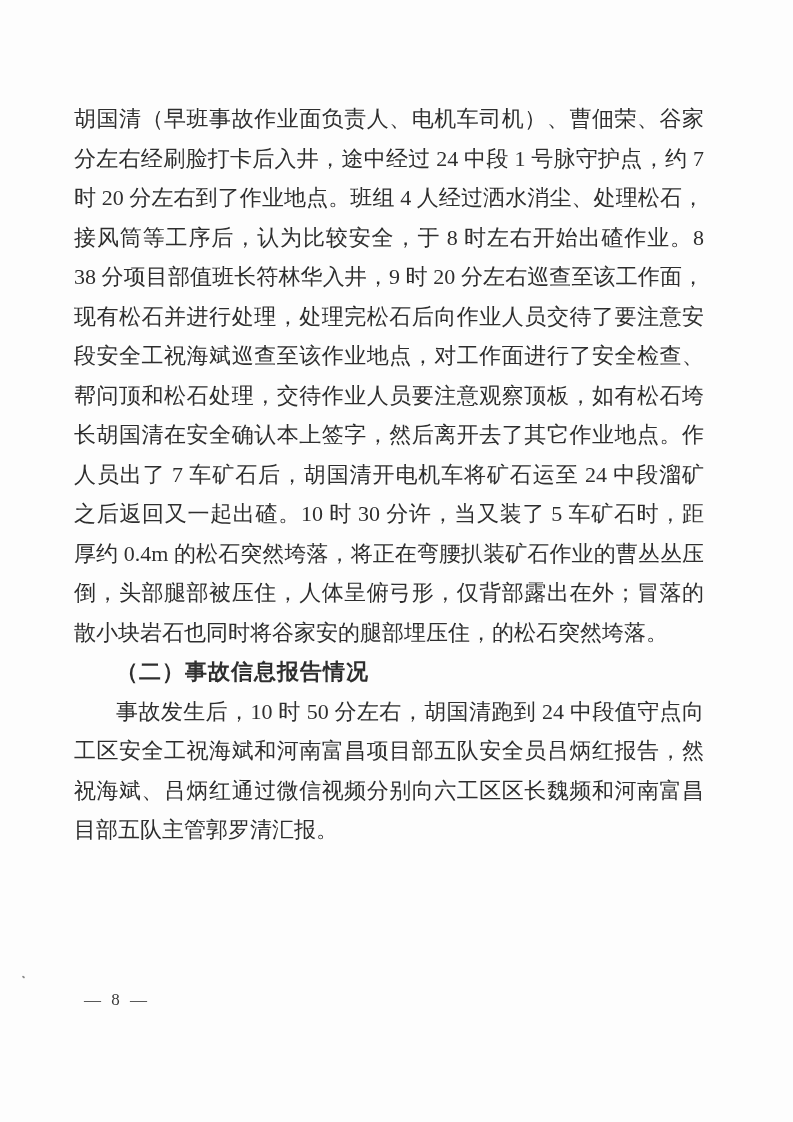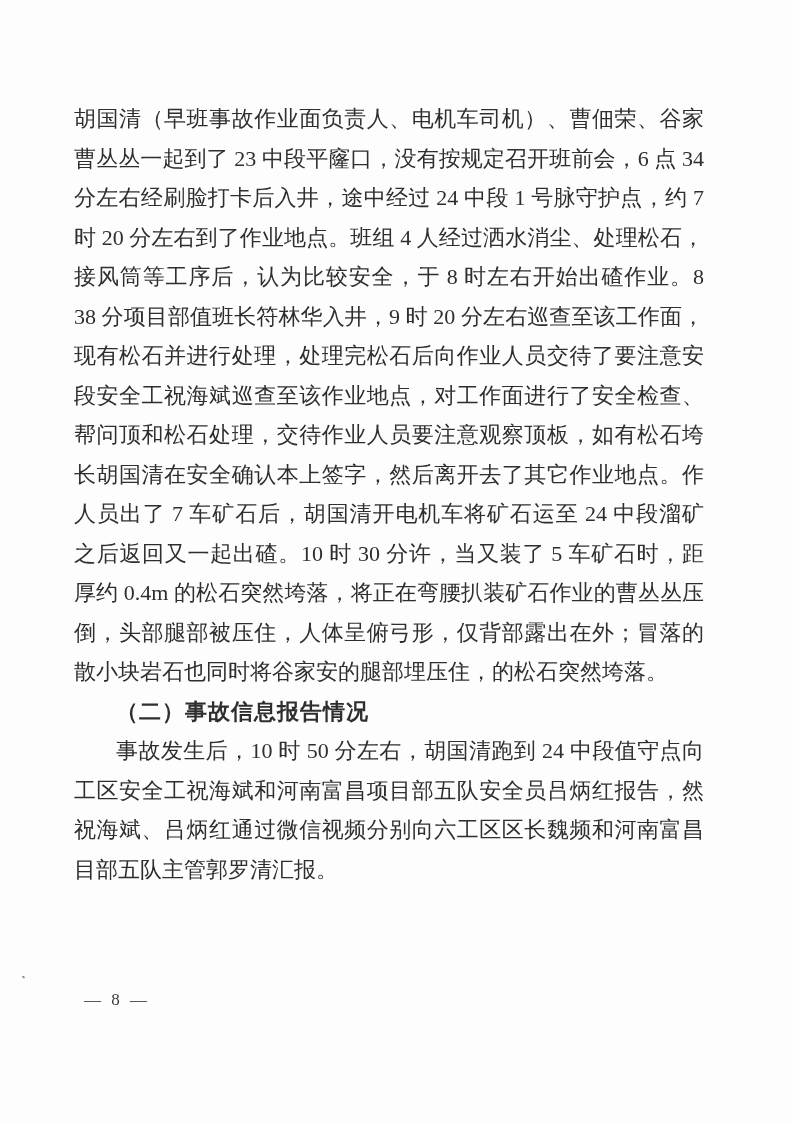--- a/index.html
+++ b/index.html
@@ -67,21 +67,20 @@
     border-radius: 50%;
     transform: rotate(40deg);
   }
 </style>
 </head>
 <body>
 
 <div class="page">
   <div class="textblock">
     <div class="line">胡国清（早班事故作业面负责人、电机车司机）、曹佃荣、谷家安、</div>
-    <div class="line">曹丛丛一起到了 23 中段平窿口，没有按规定召开班前会，6 点 34</div>
     <div class="line">分左右经刷脸打卡后入井，途中经过 24 中段 1 号脉守护点，约 7</div>
     <div class="line">时 20 分左右到了作业地点。班组 4 人经过洒水消尘、处理松石，延</div>
     <div class="line">接风筒等工序后，认为比较安全，于 8 时左右开始出碴作业。8 时</div>
     <div class="line">38 分项目部值班长符林华入井，9 时 20 分左右巡查至该工作面，发</div>
     <div class="line">现有松石并进行处理，处理完松石后向作业人员交待了要注意安全，</div>
     <div class="line">段安全工祝海斌巡查至该作业地点，对工作面进行了安全检查、敲</div>
     <div class="line">帮问顶和松石处理，交待作业人员要注意观察顶板，如有松石垮落</div>
     <div class="line">长胡国清在安全确认本上签字，然后离开去了其它作业地点。作业</div>
     <div class="line">人员出了 7 车矿石后，胡国清开电机车将矿石运至 24 中段溜矿井，</div>
     <div class="line">之后返回又一起出碴。10 时 30 分许，当又装了 5 车矿石时，距工</div>

